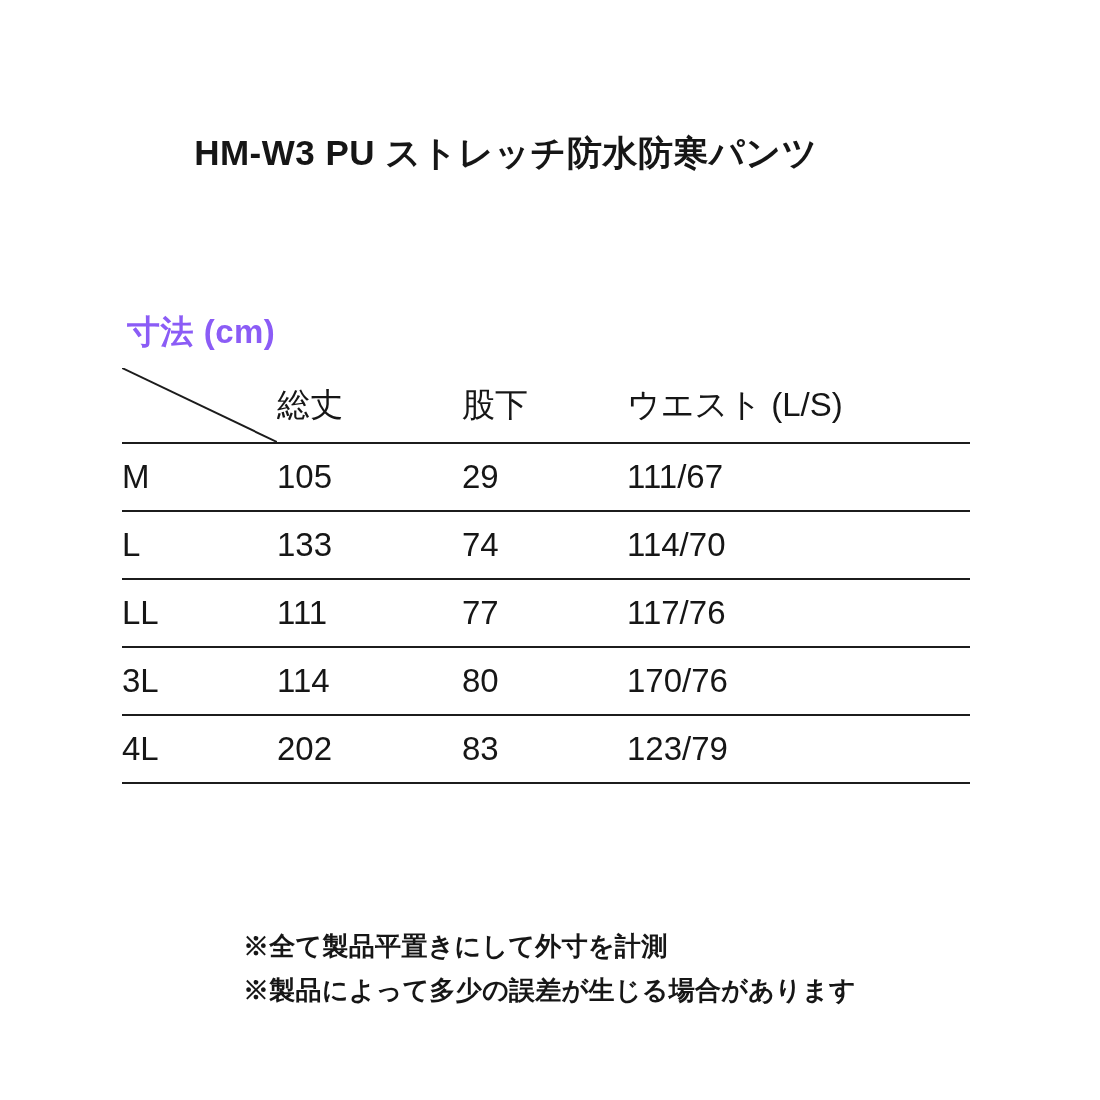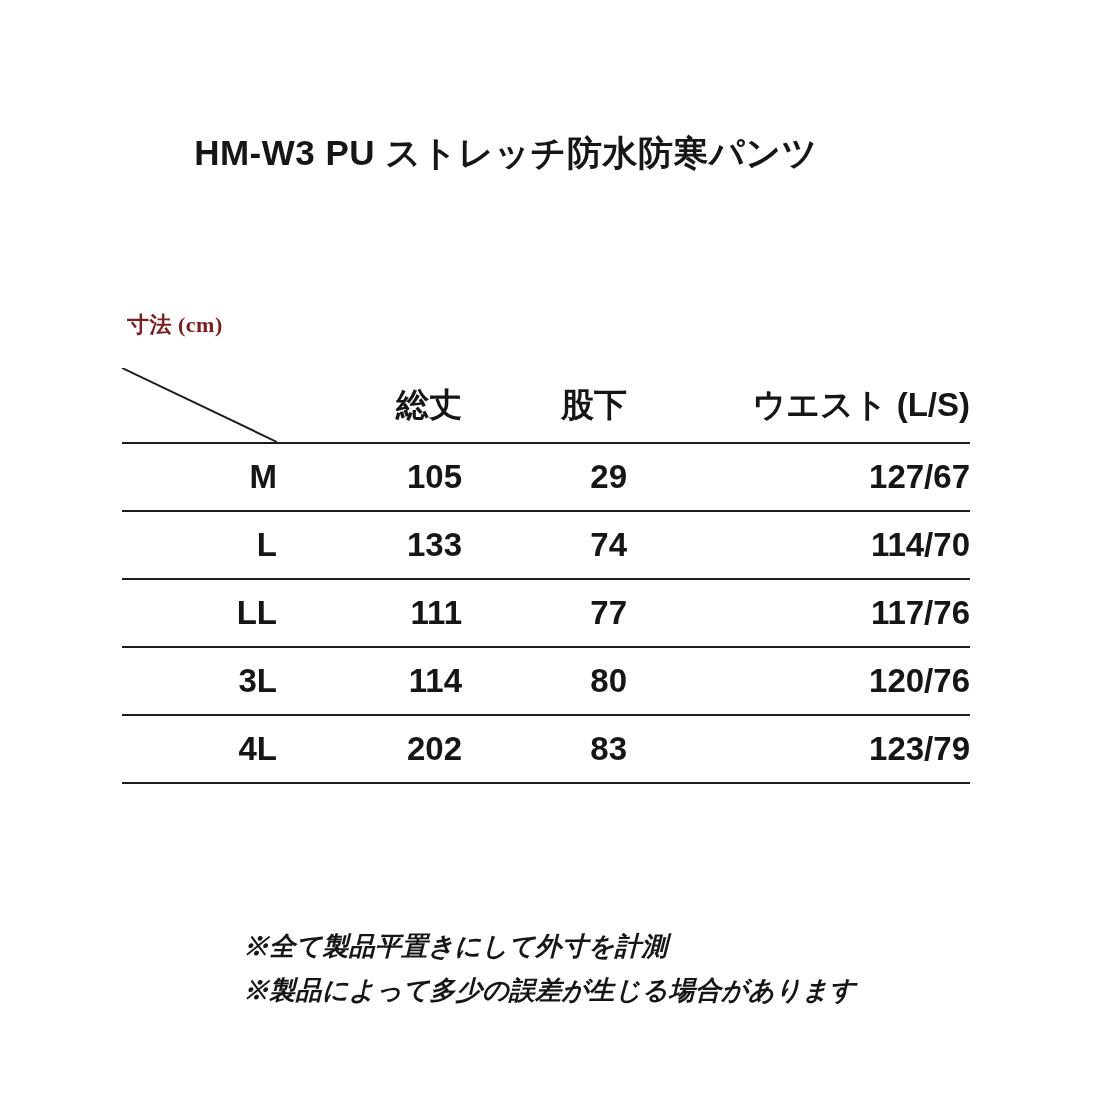--- a/index.html
+++ b/index.html
@@ -33,47 +33,46 @@
     letter-spacing: 0.5px;
     line-height: 1.42;
     color: #161616;
   }
 
   
   .dim-caption {
     position: absolute;
     left: 127px;
     top: 310px;
-    font-size: 22px;
+    font-size: 33px;
     font-weight: bold;
-    color: #7f1d1d;
+    color: #8b5cf6;
     letter-spacing: 0.5px;
-    font-family: Liberation Serif, serif;
   }
 
   
   .table-wrap {
     position: absolute;
     left: 122px;
     top: 368px;
     width: 848px;
   }
   table.size-table {
     border-collapse: collapse;
     width: 848px;
     table-layout: fixed;
   }
   table.size-table th,
   table.size-table td {
     border: none;
     border-bottom: 2px solid #1c1c1c;
     font-size: 33px;
-    font-weight: bold;
+    font-weight: normal;
     color: #161616;
-    text-align: right;
+    text-align: left;
     padding: 0;
     height: 66px;
     vertical-align: middle;
   }
   table.size-table thead th {
     height: 74px;
     border-bottom: 2px solid #1c1c1c;
   }
   
   col.c-size { width: 155px; }
@@ -112,21 +111,21 @@
   .notes {
     position: absolute;
     left: 243px;
     top: 924px;
     font-size: 26px;
     font-weight: bold;
     line-height: 1.70;
     color: #161616;
     letter-spacing: 0.3px;
   }
-  .note-line { white-space: nowrap; font-style: italic; }
+  .note-line { white-space: nowrap; }
 </style>
 </head>
 <body>
 
 <div class="page">
 
   <div class="title-block">
     <div class="title-line">HM-W3 PU ストレッチ防水防寒パンツ</div>
   </div>
 
@@ -151,39 +150,39 @@
           <th>総丈</th>
           <th>股下</th>
           <th>ウエスト (L/S)</th>
         </tr>
       </thead>
       <tbody>
         <tr>
           <td class="size-label">M</td>
           <td>105</td>
           <td>29</td>
-          <td>127/67</td>
+          <td>111/67</td>
         </tr>
         <tr>
           <td class="size-label">L</td>
           <td>133</td>
           <td>74</td>
           <td>114/70</td>
         </tr>
         <tr>
           <td class="size-label">LL</td>
           <td>111</td>
           <td>77</td>
           <td>117/76</td>
         </tr>
         <tr>
           <td class="size-label">3L</td>
           <td>114</td>
           <td>80</td>
-          <td>120/76</td>
+          <td>170/76</td>
         </tr>
         <tr>
           <td class="size-label">4L</td>
           <td>202</td>
           <td>83</td>
           <td>123/79</td>
         </tr>
       </tbody>
     </table>
   </div>

